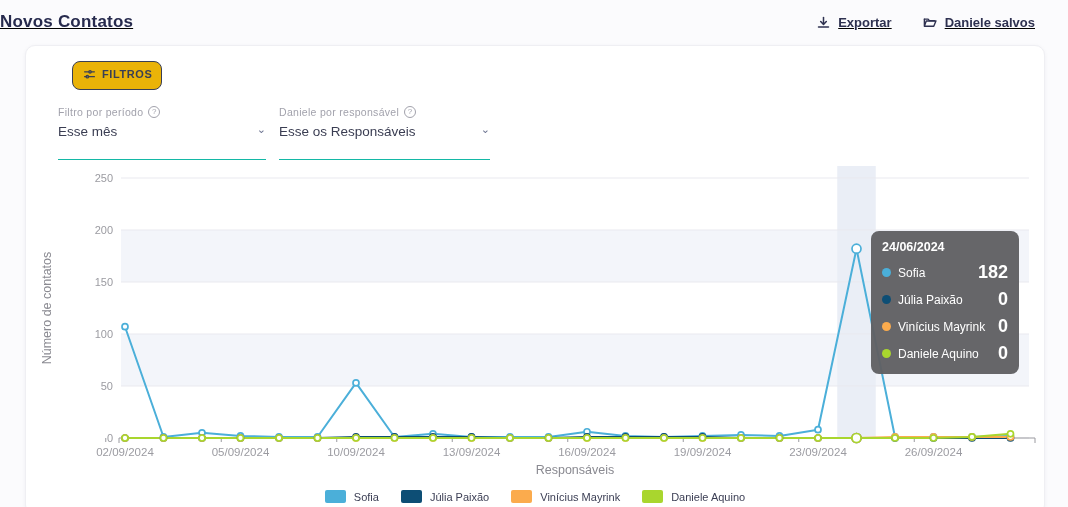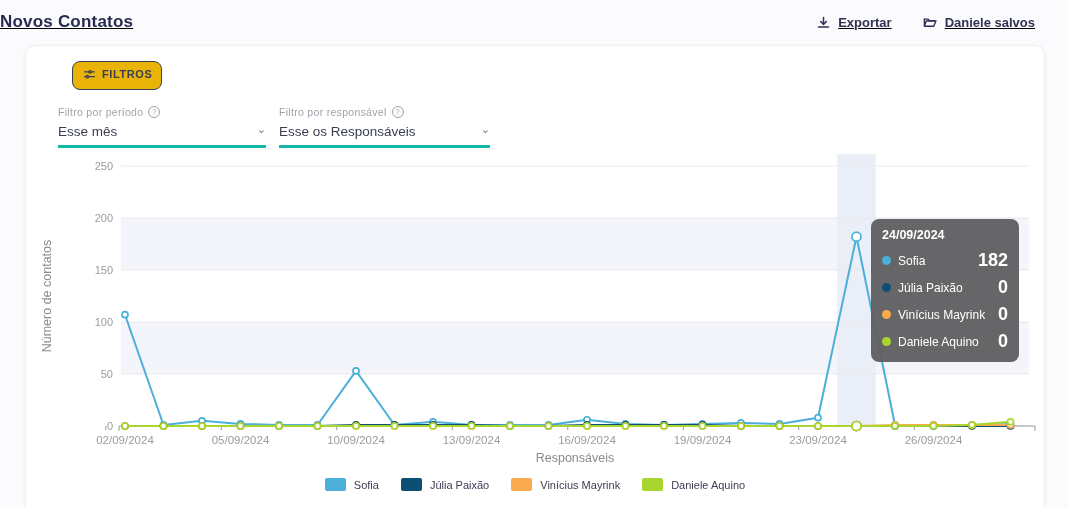--- a/index.html
+++ b/index.html
@@ -25,21 +25,21 @@
     font-family:"Liberation Sans", sans-serif; }
 
   .filters-row { display:flex; gap:13px; margin:16px 0 0 32px; }
   .filter-field { width:208px; }
   .filter-label { display:flex; align-items:flex-end; gap:5px;
     font-size:10.5px; color:#a2a2ac; letter-spacing:0.3px; }
   .help-icon { width:12px; height:12px; border:1px solid #a2a2ac; border-radius:50%;
     font-size:8px; color:#a2a2ac; display:inline-flex; align-items:center;
     justify-content:center; line-height:1; }
   .filter-value { display:flex; align-items:center; justify-content:space-between;
-    margin-top:6px; padding-bottom:6px; border-bottom:3px solid #14b8a6;
+    margin-top:6px; padding-bottom:20px; border-bottom:1px solid #14b8a6;
     font-size:13.5px; color:#3a3d52; cursor:pointer; }
   .chevron { font-size:11px; color:#6b7390; transform:translateY(-2px); }
 
   .chart-wrap { position:relative; margin:6px 0 0 3px; width:1012px; height:312px; }
   svg text { font-family:"Liberation Sans", sans-serif; }
 
   .tooltip { position:absolute; left:842px; top:65px; width:148px;
     background:rgba(96,96,99,0.96); border-radius:8px; padding:9px 11px 10px 11px;
     color:#ffffff; z-index:5; }
   .tooltip-date { font-size:12.5px; font-weight:600; margin-bottom:8px; }
@@ -103,21 +103,21 @@
         <span>Filtro por período</span>
         <span class="help-icon">?</span>
       </div>
       <div class="filter-value">
         <span>Esse mês</span>
         <span class="chevron">⌄</span>
       </div>
     </div>
     <div class="filter-field" style="width:211px;">
       <div class="filter-label">
-        <span>Filtro por responsável</span>
+        <span>Daniele por responsável</span>
         <span class="help-icon">?</span>
       </div>
       <div class="filter-value">
         <span>Esse os Responsáveis</span>
         <span class="chevron">⌄</span>
       </div>
     </div>
   </div>
 
   <div class="chart-wrap">
@@ -253,21 +253,21 @@
         <circle cx="789" cy="272" r="3" fill="#ffffff" stroke="#A9D62E" stroke-width="1.7"></circle>
         <circle cx="827.5" cy="272" r="4.5" fill="#ffffff" stroke="#A9D62E" stroke-width="1.7"></circle>
         <circle cx="866" cy="272" r="3" fill="#ffffff" stroke="#A9D62E" stroke-width="1.7"></circle>
         <circle cx="904.5" cy="272" r="3" fill="#ffffff" stroke="#A9D62E" stroke-width="1.7"></circle>
         <circle cx="943" cy="270.96" r="3" fill="#ffffff" stroke="#A9D62E" stroke-width="1.7"></circle>
         <circle cx="981.5" cy="267.84" r="3" fill="#ffffff" stroke="#A9D62E" stroke-width="1.7"></circle>
         <text x="0" y="0" text-anchor="middle" font-size="12.5" fill="#8a8a91" transform="translate(22,142) rotate(-90)">Número de contatos</text>
         <text x="546" y="308" text-anchor="middle" font-size="12.5" fill="#8a8a91">Responsáveis</text>
       </svg>
     <div class="tooltip">
-      <div class="tooltip-date">24/09/2024</div>
+      <div class="tooltip-date">24/06/2024</div>
       <div id="tooltip-rows">
           <div class="tooltip-row">
             <span class="tooltip-dot" style="background: rgb(75, 175, 217);"></span>
             <span class="tooltip-name">Sofia</span>
             <span class="tooltip-value">182</span>
           </div>
           <div class="tooltip-row">
             <span class="tooltip-dot" style="background: rgb(13, 78, 117);"></span>
             <span class="tooltip-name">Júlia Paixão</span>
             <span class="tooltip-value">0</span>

